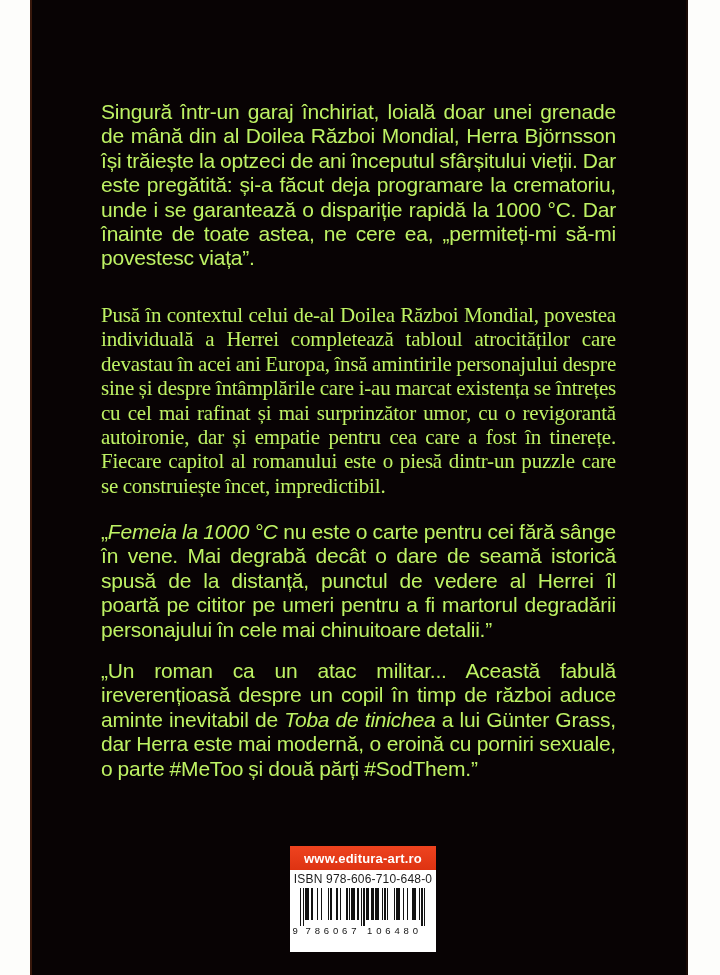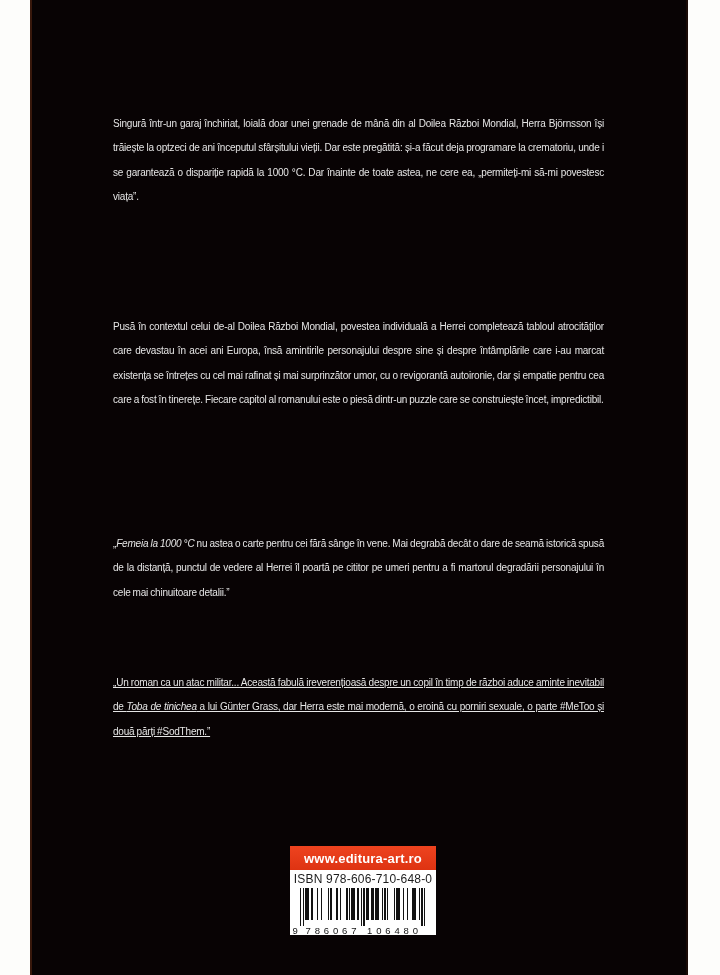--- a/index.html
+++ b/index.html
@@ -30,34 +30,34 @@
     position: absolute;
     left: 67px;
     right: 68px;
     top: 0;
     bottom: 0;
   }
   .block {
     position: absolute;
     left: 0;
     right: 0;
-    margin: 16px;
-    color: #e5e5e5;
-    font-size: 10px;
+    margin: 4px;
+    color: #bef264;
+    font-size: 21px;
     line-height: 24.4px;
     letter-spacing: -0.2px;
     word-spacing: -0.5px;
     text-align: justify;
   }
   .block em { font-style: italic; }
   .p1 { top: 96px; }
   .p2 { top: 221px; }
-  .p3 { top: 299px; }
+  .p3 { top: 299px; font-family: Liberation Serif, serif; }
   .q1 { top: 516px; }
-  .q2 { top: 655px; text-decoration: underline; }
+  .q2 { top: 655px; }
   .review p { margin: 0; text-align: justify; }
   .review .source {
     text-align: right;
     font-style: italic;
   }
   .pubblock {
     position: absolute;
     left: 260px;
     top: 846px;
     width: 146px;
@@ -70,21 +70,21 @@
     color: #ffffff;
     font-size: 13px;
     font-weight: bold;
     letter-spacing: 0.2px;
     display: flex;
     align-items: center;
     justify-content: center;
   }
   .isbn-box {
     width: 146px;
-    height: 65px;
+    height: 82px;
     background: #ffffff;
     overflow: hidden;
   }
   .isbn-text {
     height: 18px;
     line-height: 19px;
     text-align: center;
     color: #1d1d1d;
     font-size: 12px;
     letter-spacing: 0.2px;
@@ -98,21 +98,21 @@
 <div class="page">
   <div class="cover">
     <div class="text-col">
 
       <p class="block p1">Singură într-un garaj închiriat, loială doar unei grenade de mână din al Doilea Război Mondial, Herra Björnsson își trăiește la optzeci de ani începutul sfârșitului vieții. Dar este pregătită: și-a făcut deja programare la crematoriu, unde i se garantează o dispariție rapidă la 1000 °C. Dar înainte de toate astea, ne cere ea, „permiteți-mi să-mi povestesc viața”.</p>
 
 
       <p class="block p3">Pusă în contextul celui de-al Doilea Război Mondial, povestea individuală a Herrei completează tabloul atrocităților care devastau în acei ani Europa, însă amintirile personajului despre sine și despre întâmplările care i-au marcat existența se întrețes cu cel mai rafinat și mai surprinzător umor, cu o revigorantă autoironie, dar și empatie pentru cea care a fost în tinerețe. Fiecare capitol al romanului este o piesă dintr-un puzzle care se construiește încet, impredictibil.</p>
 
       <div class="block review q1">
-        <p><span>„</span><em>Femeia la 1000 °C</em><span> nu astea o carte pentru cei fără sânge în vene. Mai degrabă decât o dare de seamă istorică spusă de la distanță, punctul de vedere al Herrei îl poartă pe cititor pe umeri pentru a fi martorul degradării personajului în cele mai chinuitoare detalii.”</span></p>
+        <p><span>„</span><em>Femeia la 1000 °C</em><span> nu este o carte pentru cei fără sânge în vene. Mai degrabă decât o dare de seamă istorică spusă de la distanță, punctul de vedere al Herrei îl poartă pe cititor pe umeri pentru a fi martorul degradării personajului în cele mai chinuitoare detalii.”</span></p>
       </div>
 
       <div class="block review q2">
         <p><span>„Un roman ca un atac militar... Această fabulă ireverențioasă despre un copil în timp de război aduce aminte inevitabil de </span><em>Toba de tinichea</em><span> a lui Günter Grass, dar Herra este mai modernă, o eroină cu porniri sexuale, o parte #MeToo și două părți #SodThem.”</span></p>
       </div>
 
     </div>
 
     <div class="pubblock">
       <div class="web-banner">

